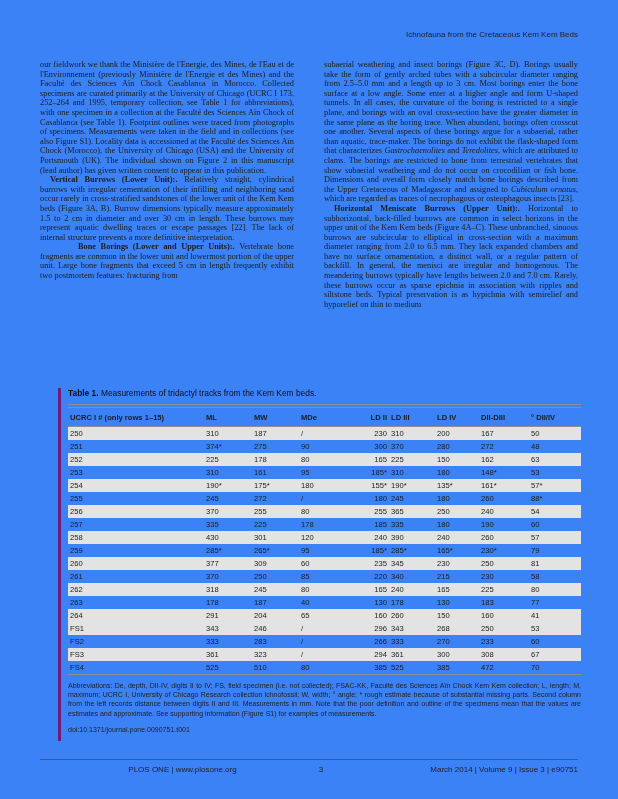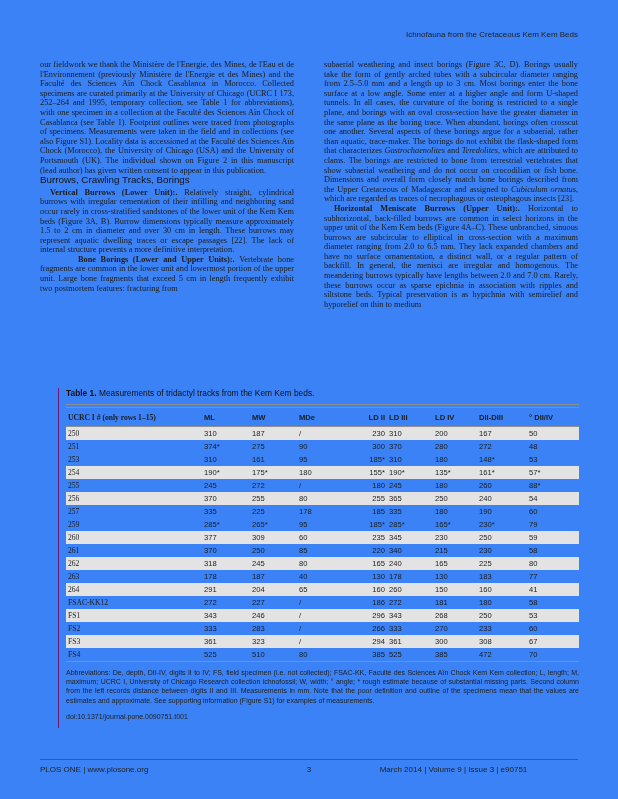--- a/index.html
+++ b/index.html
@@ -25,71 +25,70 @@
   .results-heading {
     font-family:"Liberation Sans",sans-serif; font-weight:bold;
     font-size:11.5px; margin:13px 0 11px 0; color:#111;
   }
   .section-heading {
     font-family:"Liberation Sans",sans-serif; font-weight:500;
     font-size:9.8px; margin:0 0 3px 0; color:#111;
   }
   .table-block {
     position:absolute; top:388px; left:58px; width:513px;
-    border-left:1px solid #701a75; padding-left:7px;
+    border-left:3px solid #701a75; padding-left:7px;
     font-family:"Liberation Sans",sans-serif;
   }
   .table-title { font-size:8.4px; margin:0 0 6px 0; color:#111; }
   .table-title .bold { font-weight:bold; }
   .rule-thick { height:2px; border-top:1px solid #8f8f8f; border-bottom:1px solid #8f8f8f; }
   table.data {
     width:100%; border-collapse:collapse; table-layout:fixed;
     font-size:7.6px; color:#1c1c1c;
   }
   table.data th {
     text-align:left; font-weight:bold; padding:5px 2px 4px 2px;
     border-bottom:1px solid #8f8f8f; font-size:7.6px;
   }
   table.data td { padding:2.5px 2px; line-height:8px; }
   table.data tr.shade { background:#e3e3e3; }
   table.data tbody tr:last-child td { border-bottom:1px solid #8f8f8f; }
-  table.data th:nth-child(1), table.data td:nth-child(1) { width:132px;font-family:Liberation Serif, serif; }
+  table.data th:nth-child(1), table.data td:nth-child(1) { width:132px; }
   table.data th:nth-child(2), table.data td:nth-child(2) { width:44px; }
   table.data th:nth-child(3), table.data td:nth-child(3) { width:43px; }
   table.data th:nth-child(4), table.data td:nth-child(4) { width:42px; }
   table.data th:nth-child(5), table.data td:nth-child(5) { width:40px;text-align:right; }
   table.data th:nth-child(6), table.data td:nth-child(6) { width:42px; }
   table.data th:nth-child(7), table.data td:nth-child(7) { width:40px; }
   table.data th:nth-child(8), table.data td:nth-child(8) { width:46px; }
   .table-footnote {
     font-size:7px; line-height:9.2px; text-align:justify;
     color:#222; margin-top:6px;
   }
   .table-doi { font-size:7px; line-height:9px; color:#222; margin-top:2px; }
   .footer {
     position:absolute; top:759px; left:40px; width:538px;
     border-top:1px solid #555; padding-top:5px;
     font-family:"Liberation Sans",sans-serif; font-size:8px; color:#222;
     display:flex; align-items:baseline;
   }
-  .footer .left  { flex:1; text-align:left; }
+  .footer .left  { flex:1; text-align:center;margin-left:24px; }
   .footer .mid   { width:40px; text-align:center; }
-  .footer .right { flex:1; text-align:center; }
+  .footer .right { flex:1; text-align:right; }
 </style>
 </head>
 <body>
 
 <div class="page">
 
   <div class="running-head">Ichnofauna from the Cretaceous Kem Kem Beds</div>
 
   <div class="body-columns">
     <div class="col">
       <p>our fieldwork we thank the Ministère de l'Energie, des Mines, de l'Eau et de l'Environnement (previously Ministère de l'Energie et des Mines) and the Faculté des Sciences Aïn Chock Casablanca in Morocco. Collected specimens are curated primarily at the University of Chicago (UCRC I 173, 252–264 and 1995, temporary collection, see Table 1 for abbreviations), with one specimen in a collection at the Faculté des Sciences Aïn Chock of Casablanca (see Table 1). Footprint outlines were traced from photographs of specimens. Measurements were taken in the field and in collections (see also Figure S1). Locality data is accessioned at the Faculté des Sciences Aïn Chock (Morocco), the University of Chicago (USA) and the University of Portsmouth (UK). The individual shown on Figure 2 in this manuscript (lead author) has given written consent to appear in this publication.</p>
-      <h2 class="section-heading">Burrows, Crawling Tracks, Borings</h2>
       <p class="para-indent"><span style="font-weight: 700;">Vertical Burrows (Lower Unit):.</span><span>  Relatively straight, cylindrical burrows with irregular cementation of their infilling and neighboring sand occur rarely in cross-stratified sandstones of the lower unit of the Kem Kem beds (Figure 3A, B). Burrow dimensions typically measure approximately 1.5 to 2 cm in diameter and over 30 cm in length. These burrows may represent aquatic dwelling traces or escape passages [22]. The lack of internal structure prevents a more definitive interpretation.</span></p>
       <p class="para-indent"><span style="font-weight: 700; margin-left: 28px;">Bone Borings (Lower and Upper Units):.</span><span>  Vertebrate bone fragments are common in the lower unit and lowermost portion of the upper unit. Large bone fragments that exceed 5 cm in length frequently exhibit two postmortem features: fracturing from</span></p>
     </div>
     <div class="col">
       <p><span>subaerial weathering and insect borings (Figure 3C, D). Borings usually take the form of gently arched tubes with a subcircular diameter ranging from 2.5–5.0 mm and a length up to 3 cm. Most borings enter the bone surface at a low angle. Some enter at a higher angle and form U-shaped tunnels. In all cases, the curvature of the boring is restricted to a single plane, and borings with an oval cross-section have the greater diameter in the same plane as the boring trace. When abundant, borings often crosscut one another. Several aspects of these borings argue for a subaerial, rather than aquatic, trace-maker. The borings do not exhibit the flask-shaped form that characterizes </span><span style="font-style: italic;">Gastrochaenolites</span><span> and </span><span style="font-style: italic;">Teredolites</span><span>, which are attributed to clams. The borings are restricted to bone from terrestrial vertebrates that show subaerial weathering and do not occur on crocodilian or fish bone. Dimensions and overall form closely match bone borings described from the Upper Cretaceous of Madagascar and assigned to </span><span style="font-style: italic;">Cubiculum ornatus</span><span>, which are regarded as traces of necrophagous or osteophagous insects [23].</span></p>
       <p class="para-indent"><span style="font-weight: 700;">Horizontal Meniscate Burrows (Upper Unit):.</span><span>  Horizontal to subhorizontal, back-filled burrows are common in select horizons in the upper unit of the Kem Kem beds (Figure 4A–C). These unbranched, sinuous burrows are subcircular to elliptical in cross-section with a maximum diameter ranging from 2.0 to 6.5 mm. They lack expanded chambers and have no surface ornamentation, a distinct wall, or a regular pattern of backfill. In general, the menisci are irregular and homogenous. The meandering burrows typically have lengths between 2.0 and 7.0 cm. Rarely, these burrows occur as sparse epichnia in association with ripples and siltstone beds. Typical preservation is as hypichnia with semirelief and hyporelief on thin to medium</span></p>
     </div>
   </div>
 
   <div class="table-block">
@@ -125,20 +124,31 @@
             <td>251</td>
             <td>374*</td>
             <td>275</td>
             <td>90</td>
             <td>300</td>
             <td>370</td>
             <td>280</td>
             <td>272</td>
             <td>48</td>
           </tr>
+          <tr class="shade">
+            <td>252</td>
+            <td>225</td>
+            <td>178</td>
+            <td>80</td>
+            <td>165</td>
+            <td>225</td>
+            <td>150</td>
+            <td>162</td>
+            <td>63</td>
+          </tr>
           <tr>
             <td>253</td>
             <td>310</td>
             <td>161</td>
             <td>95</td>
             <td>185*</td>
             <td>310</td>
             <td>180</td>
             <td>148*</td>
             <td>53</td>
@@ -179,20 +189,31 @@
           <tr>
             <td>257</td>
             <td>335</td>
             <td>225</td>
             <td>178</td>
             <td>185</td>
             <td>335</td>
             <td>180</td>
             <td>190</td>
             <td>60</td>
+          </tr>
+          <tr class="shade">
+            <td>258</td>
+            <td>430</td>
+            <td>301</td>
+            <td>120</td>
+            <td>240</td>
+            <td>390</td>
+            <td>240</td>
+            <td>260</td>
+            <td>57</td>
           </tr>
           <tr>
             <td>259</td>
             <td>285*</td>
             <td>265*</td>
             <td>95</td>
             <td>185*</td>
             <td>285*</td>
             <td>165*</td>
             <td>230*</td>
@@ -200,21 +221,21 @@
           </tr>
           <tr class="shade">
             <td>260</td>
             <td>377</td>
             <td>309</td>
             <td>60</td>
             <td>235</td>
             <td>345</td>
             <td>230</td>
             <td>250</td>
-            <td>59</td>
+            <td>81</td>
           </tr>
           <tr>
             <td>261</td>
             <td>370</td>
             <td>250</td>
             <td>85</td>
             <td>220</td>
             <td>340</td>
             <td>215</td>
             <td>230</td>
@@ -246,31 +267,20 @@
             <td>264</td>
             <td>291</td>
             <td>204</td>
             <td>65</td>
             <td>160</td>
             <td>260</td>
             <td>150</td>
             <td>160</td>
             <td>41</td>
           </tr>
-          <tr>
-            <td>FSAC-KK12</td>
-            <td>272</td>
-            <td>227</td>
-            <td>/</td>
-            <td>186</td>
-            <td>272</td>
-            <td>181</td>
-            <td>180</td>
-            <td>58</td>
-          </tr>
           <tr class="shade">
             <td>FS1</td>
             <td>343</td>
             <td>246</td>
             <td>/</td>
             <td>296</td>
             <td>343</td>
             <td>268</td>
             <td>250</td>
             <td>53</td>

